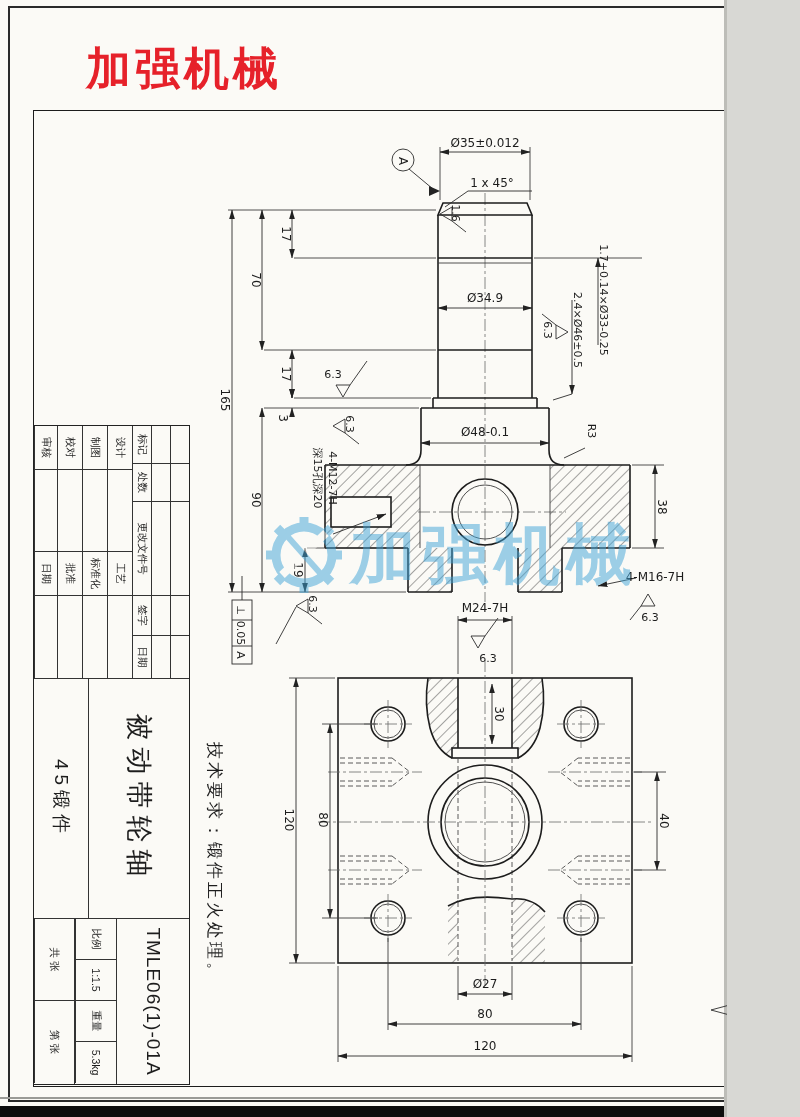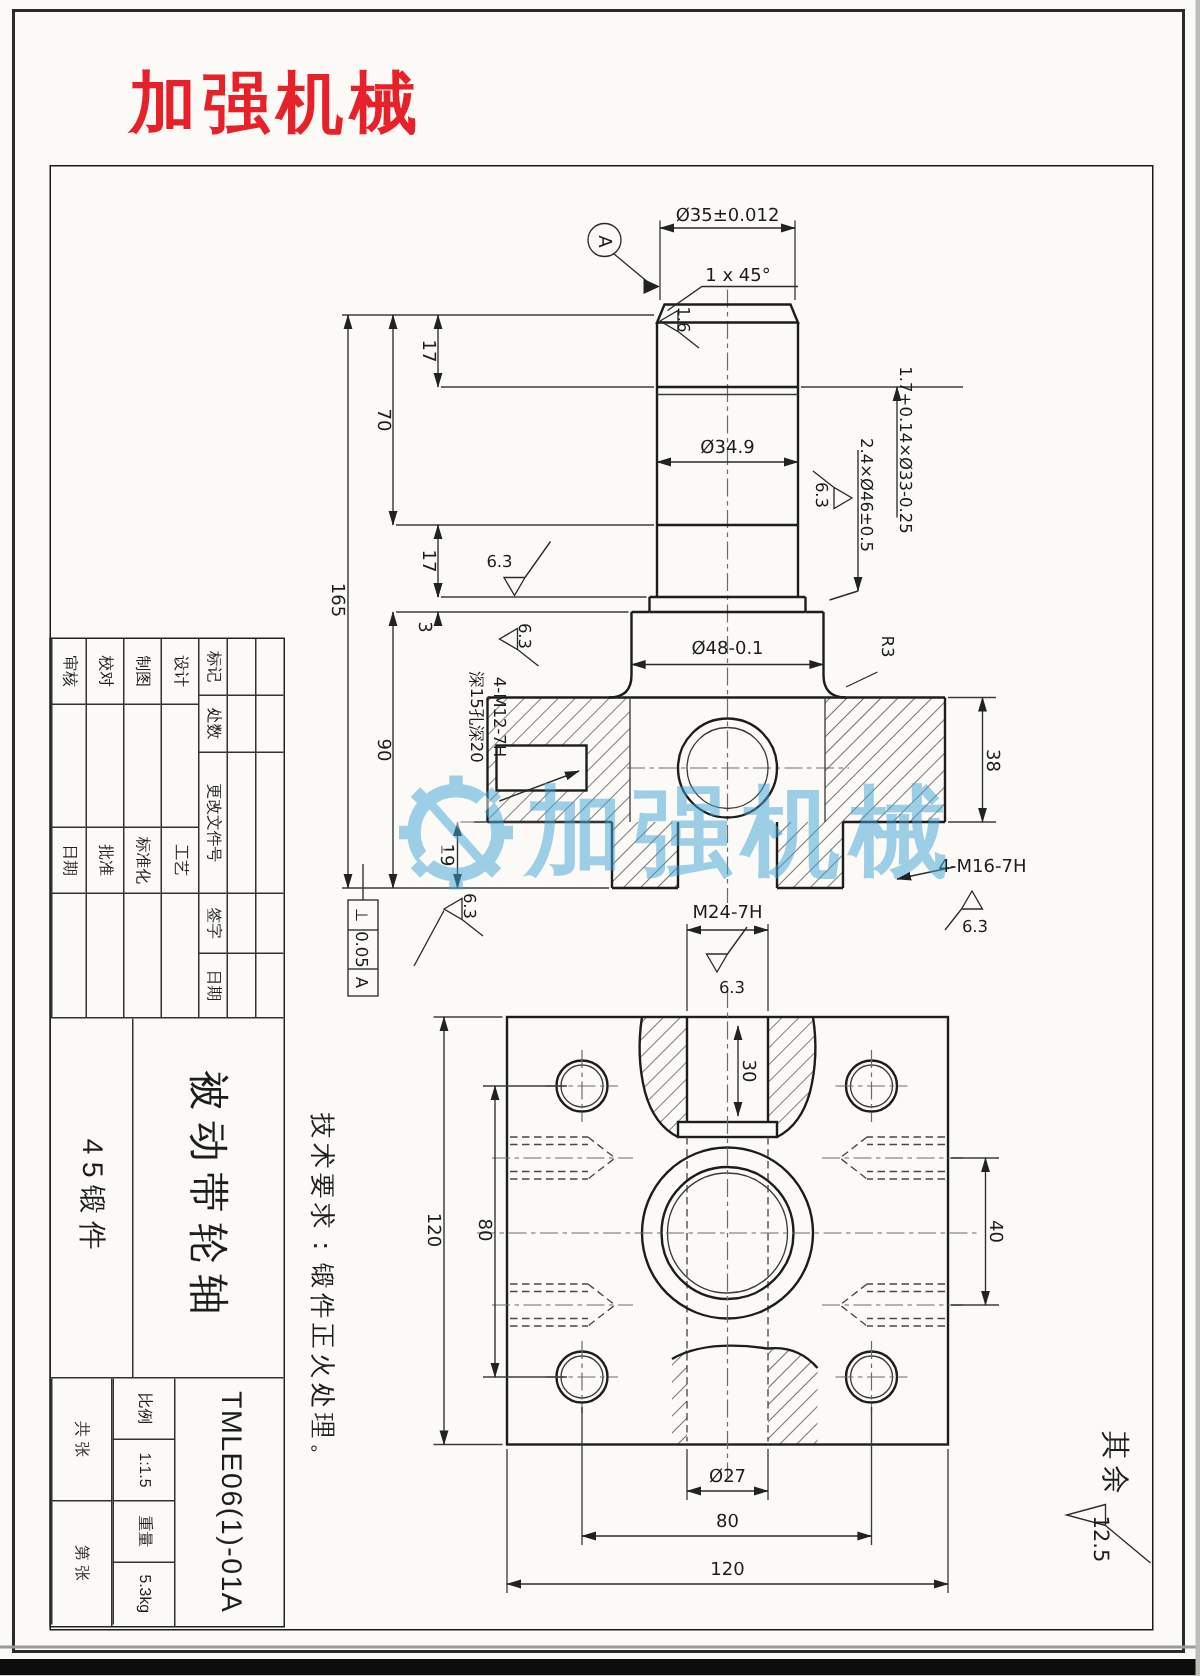--- a/index.html
+++ b/index.html
@@ -1,16 +1,16 @@
 <!DOCTYPE html>
 <html><head>
 <meta charset="utf-8">
 <style>
   html,body{margin:0;padding:0;background:#d8d8d4;}
-  .sheet{position:relative;width:800px;height:1117px;background:#fbfaf6;overflow:hidden;
+  .sheet{position:relative;width:727px;height:1117px;background:#fbfaf6;overflow:hidden;
          font-family:"Liberation Sans",sans-serif;color:#1d1d1d;}
   .frame-outer{position:absolute;left:8px;top:6px;width:778px;height:1092px;
                border:2px solid #2a2a2a;}
   .frame-inner{position:absolute;left:33px;top:110px;width:734px;height:975px;
                border:1.5px solid #1c1c1c;}
   .scan-line{position:absolute;left:0;top:1097px;width:800px;height:2px;background:#9a9a96;}
   .scan-bottom{position:absolute;left:0;top:1106px;width:800px;height:11px;background:#0d0d0d;}
   .scan-right{position:absolute;right:0;top:0;width:3px;height:1117px;background:#bdbdb8;}
   .logo{position:absolute;left:86px;top:46px;font-size:45px;font-weight:bold;
         color:#e6212a;letter-spacing:4px;line-height:1;}

